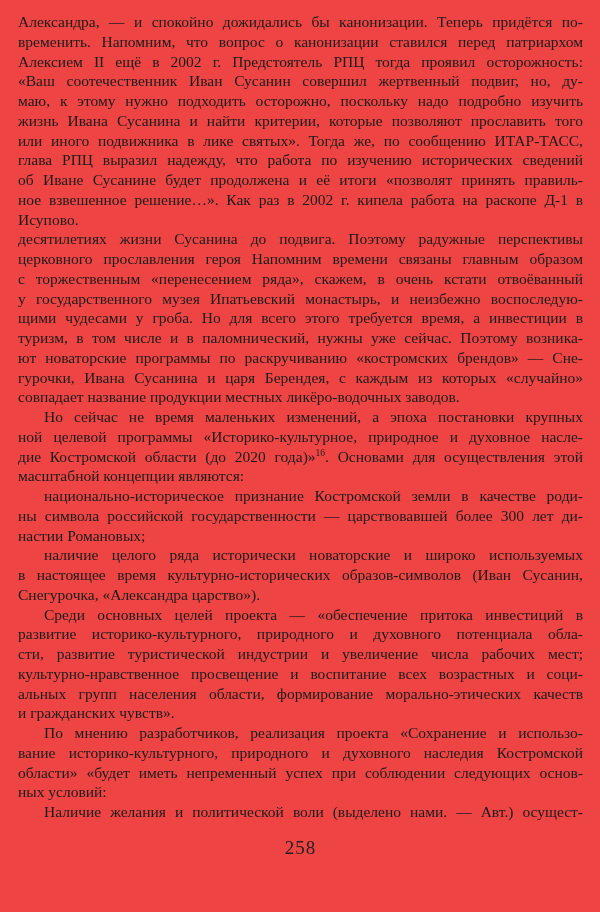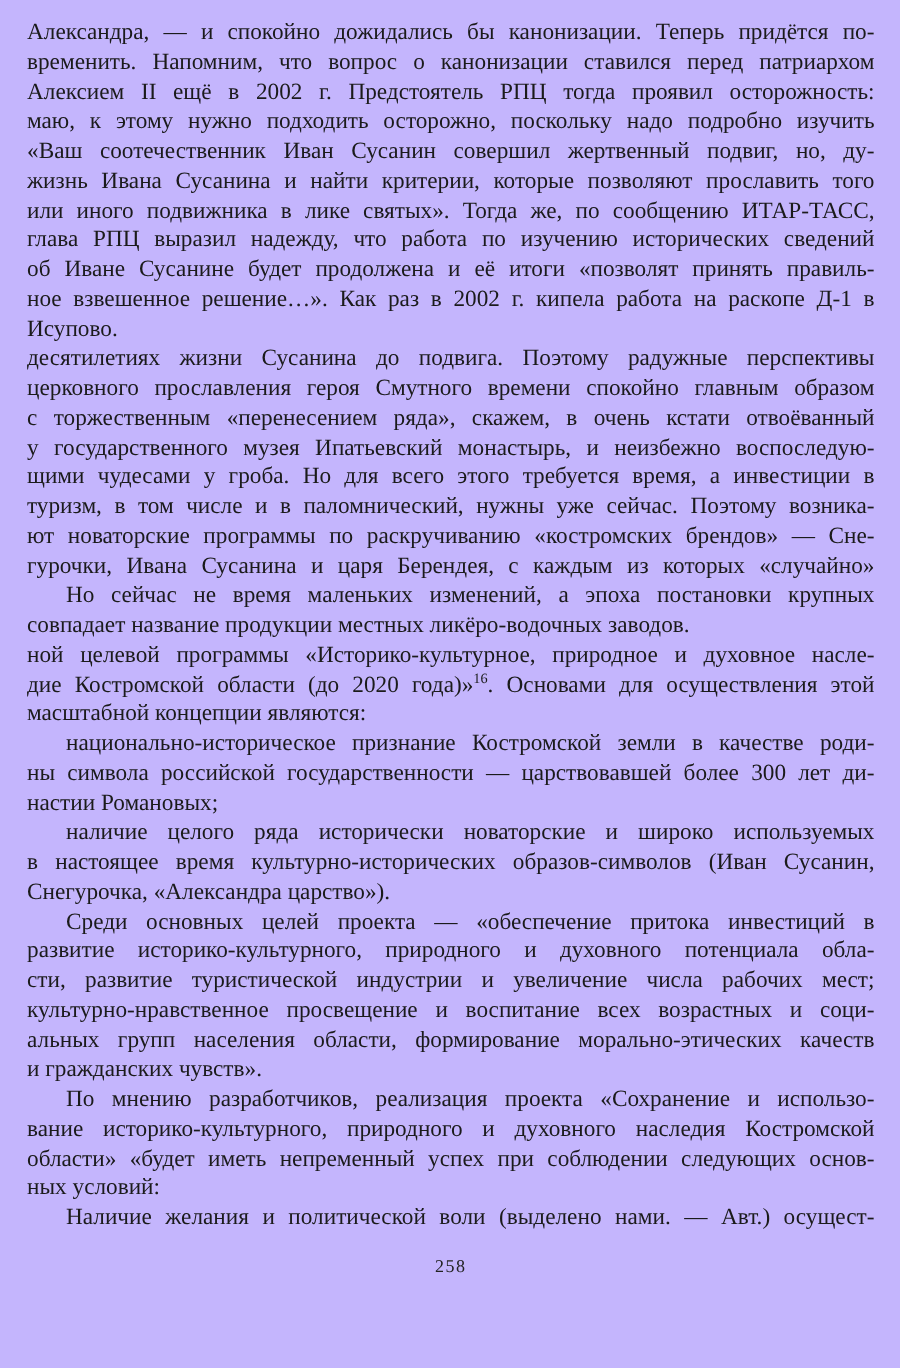--- a/index.html
+++ b/index.html
@@ -6,21 +6,21 @@
   html, body { width: 600px; height: 912px; }
   body {
     background: #fbfbfa;
     font-family: "Liberation Serif", "DejaVu Serif", serif;
     color: #1b1b1b;
   }
   .page {
     position: relative;
     width: 600px;
     height: 912px;
-    background: #c4b5fd;
+    background: #ef4444;
     padding: 12px 17px 0 18px;
     overflow: hidden;
   }
   .text-block { width: 565px; }
   .line {
     font-size: 15.5px;
     line-height: 19.75px;
     height: 19.75px;
     overflow: hidden;
     text-align: justify;
@@ -35,51 +35,51 @@
     line-height: 0;
     vertical-align: baseline;
     position: relative;
     top: -6px;
     margin-top: 36px;
   }
   .page-number {
     margin-top: 15px;
     text-align: center;
     text-align-last: center;
-    font-size: 12px;
+    font-size: 19px;
     letter-spacing: 1px;
     color: #222;
   }
 </style>
 </head>
 <body>
 
 <div class="page">
   <div class="text-block">
       <div class="line"><span>Александра, — и спокойно дожидались бы канонизации. Теперь придётся по-</span></div>
       <div class="line"><span>временить. Напомним, что вопрос о канонизации ставился перед патриархом</span></div>
       <div class="line"><span>Алексием II ещё в 2002 г. Предстоятель РПЦ тогда проявил осторожность:</span></div>
+      <div class="line"><span>«Ваш соотечественник Иван Сусанин совершил жертвенный подвиг, но, ду-</span></div>
       <div class="line"><span>маю, к этому нужно подходить осторожно, поскольку надо подробно изучить</span></div>
-      <div class="line"><span>«Ваш соотечественник Иван Сусанин совершил жертвенный подвиг, но, ду-</span></div>
       <div class="line"><span>жизнь Ивана Сусанина и найти критерии, которые позволяют прославить того</span></div>
       <div class="line"><span>или иного подвижника в лике святых». Тогда же, по сообщению ИТАР-ТАСС,</span></div>
       <div class="line"><span>глава РПЦ выразил надежду, что работа по изучению исторических сведений</span></div>
       <div class="line"><span>об Иване Сусанине будет продолжена и её итоги «позволят принять правиль-</span></div>
       <div class="line"><span>ное взвешенное решение…». Как раз в 2002 г. кипела работа на раскопе Д-1 в</span></div>
       <div class="line para-end"><span>Исупово.</span></div>
       <div class="line"><span>десятилетиях жизни Сусанина до подвига. Поэтому радужные перспективы</span></div>
-      <div class="line"><span>церковного прославления героя Смутного времени спокойно главным образом</span></div>
+      <div class="line"><span>церковного прославления героя Напомним времени связаны главным образом</span></div>
       <div class="line"><span>с торжественным «перенесением ряда», скажем, в очень кстати отвоёванный</span></div>
       <div class="line"><span>у государственного музея Ипатьевский монастырь, и неизбежно воспоследую-</span></div>
       <div class="line"><span>щими чудесами у гроба. Но для всего этого требуется время, а инвестиции в</span></div>
       <div class="line"><span>туризм, в том числе и в паломнический, нужны уже сейчас. Поэтому возника-</span></div>
       <div class="line"><span>ют новаторские программы по раскручиванию «костромских брендов» — Сне-</span></div>
       <div class="line"><span>гурочки, Ивана Сусанина и царя Берендея, с каждым из которых «случайно»</span></div>
+      <div class="line para-end"><span>совпадает название продукции местных ликёро-водочных заводов.</span></div>
       <div class="line indent"><span>Но сейчас не время маленьких изменений, а эпоха постановки крупных</span></div>
-      <div class="line para-end"><span>совпадает название продукции местных ликёро-водочных заводов.</span></div>
       <div class="line"><span>ной целевой программы «Историко-культурное, природное и духовное насле-</span></div>
       <div class="line"><span>дие Костромской области (до 2020 года)»</span><sup class="fn">16</sup><span>. Основами для осуществления этой</span></div>
       <div class="line para-end"><span>масштабной концепции являются:</span></div>
       <div class="line indent"><span>национально-историческое признание Костромской земли в качестве роди-</span></div>
       <div class="line"><span>ны символа российской государственности — царствовавшей более 300 лет ди-</span></div>
       <div class="line para-end"><span>настии Романовых;</span></div>
       <div class="line indent"><span>наличие целого ряда исторически новаторские и широко используемых</span></div>
       <div class="line"><span>в настоящее время культурно-исторических образов-символов (Иван Сусанин,</span></div>
       <div class="line para-end"><span>Снегурочка, «Александра царство»).</span></div>
       <div class="line indent"><span>Среди основных целей проекта — «обеспечение притока инвестиций в</span></div>

